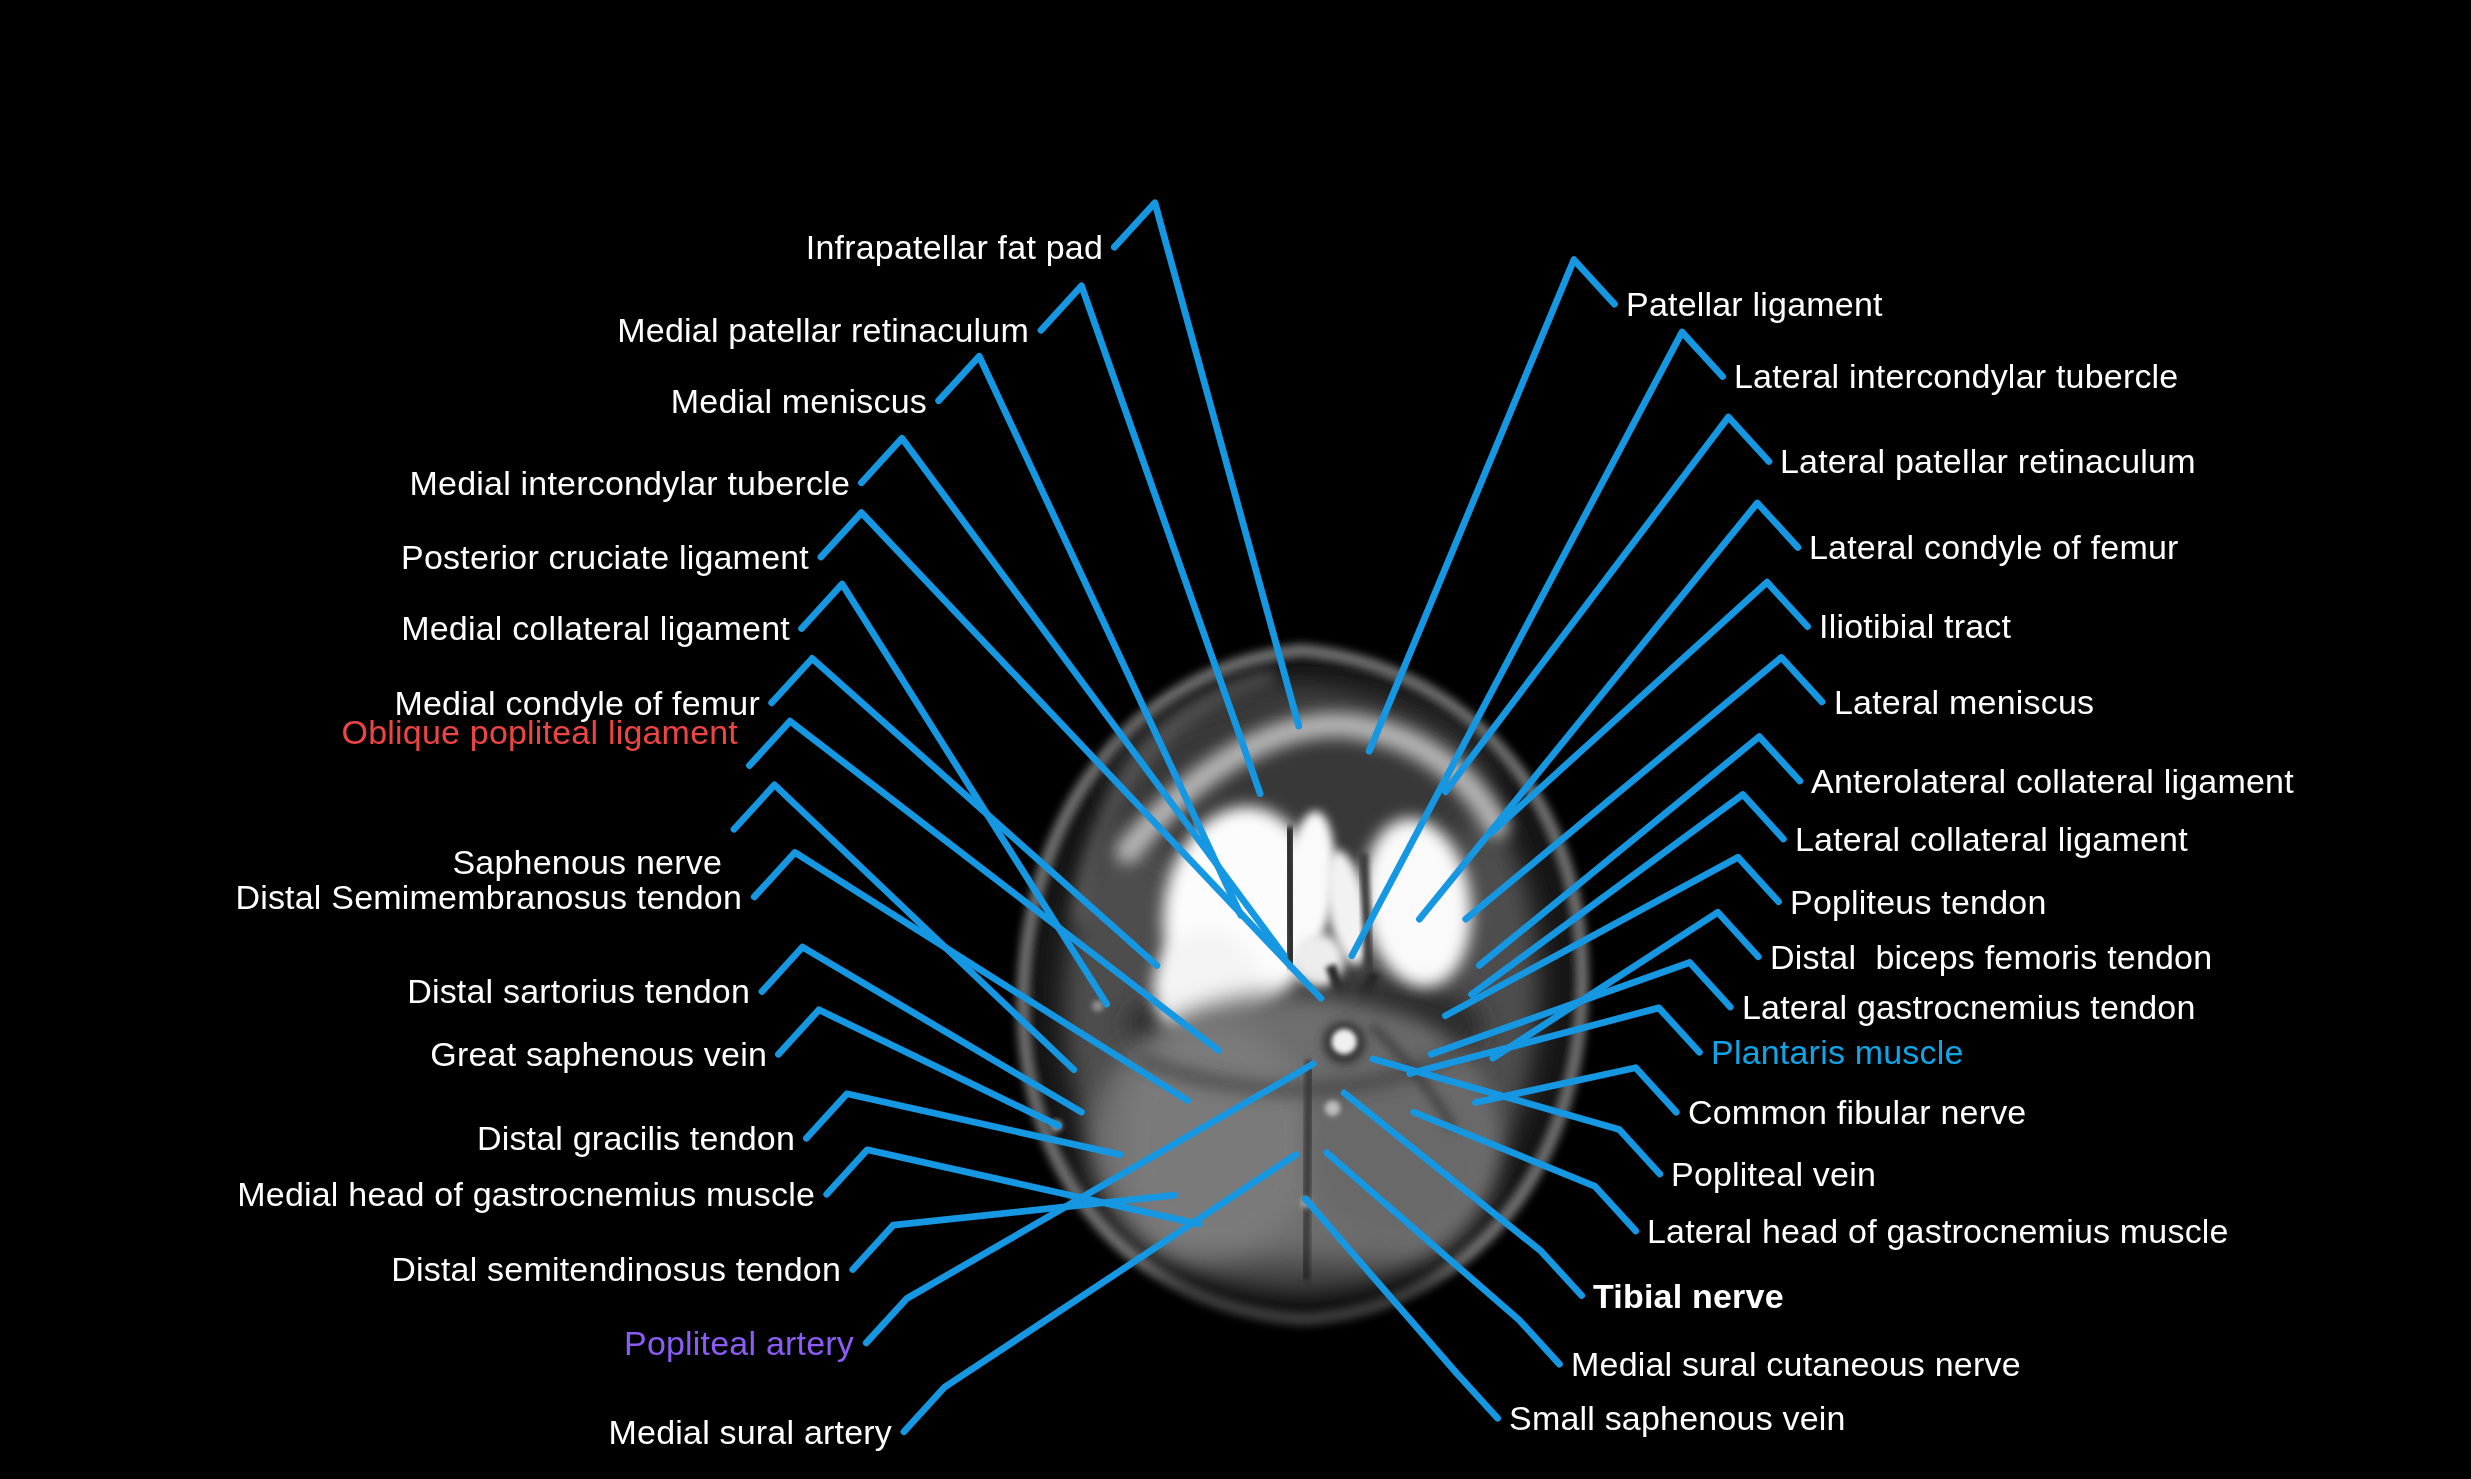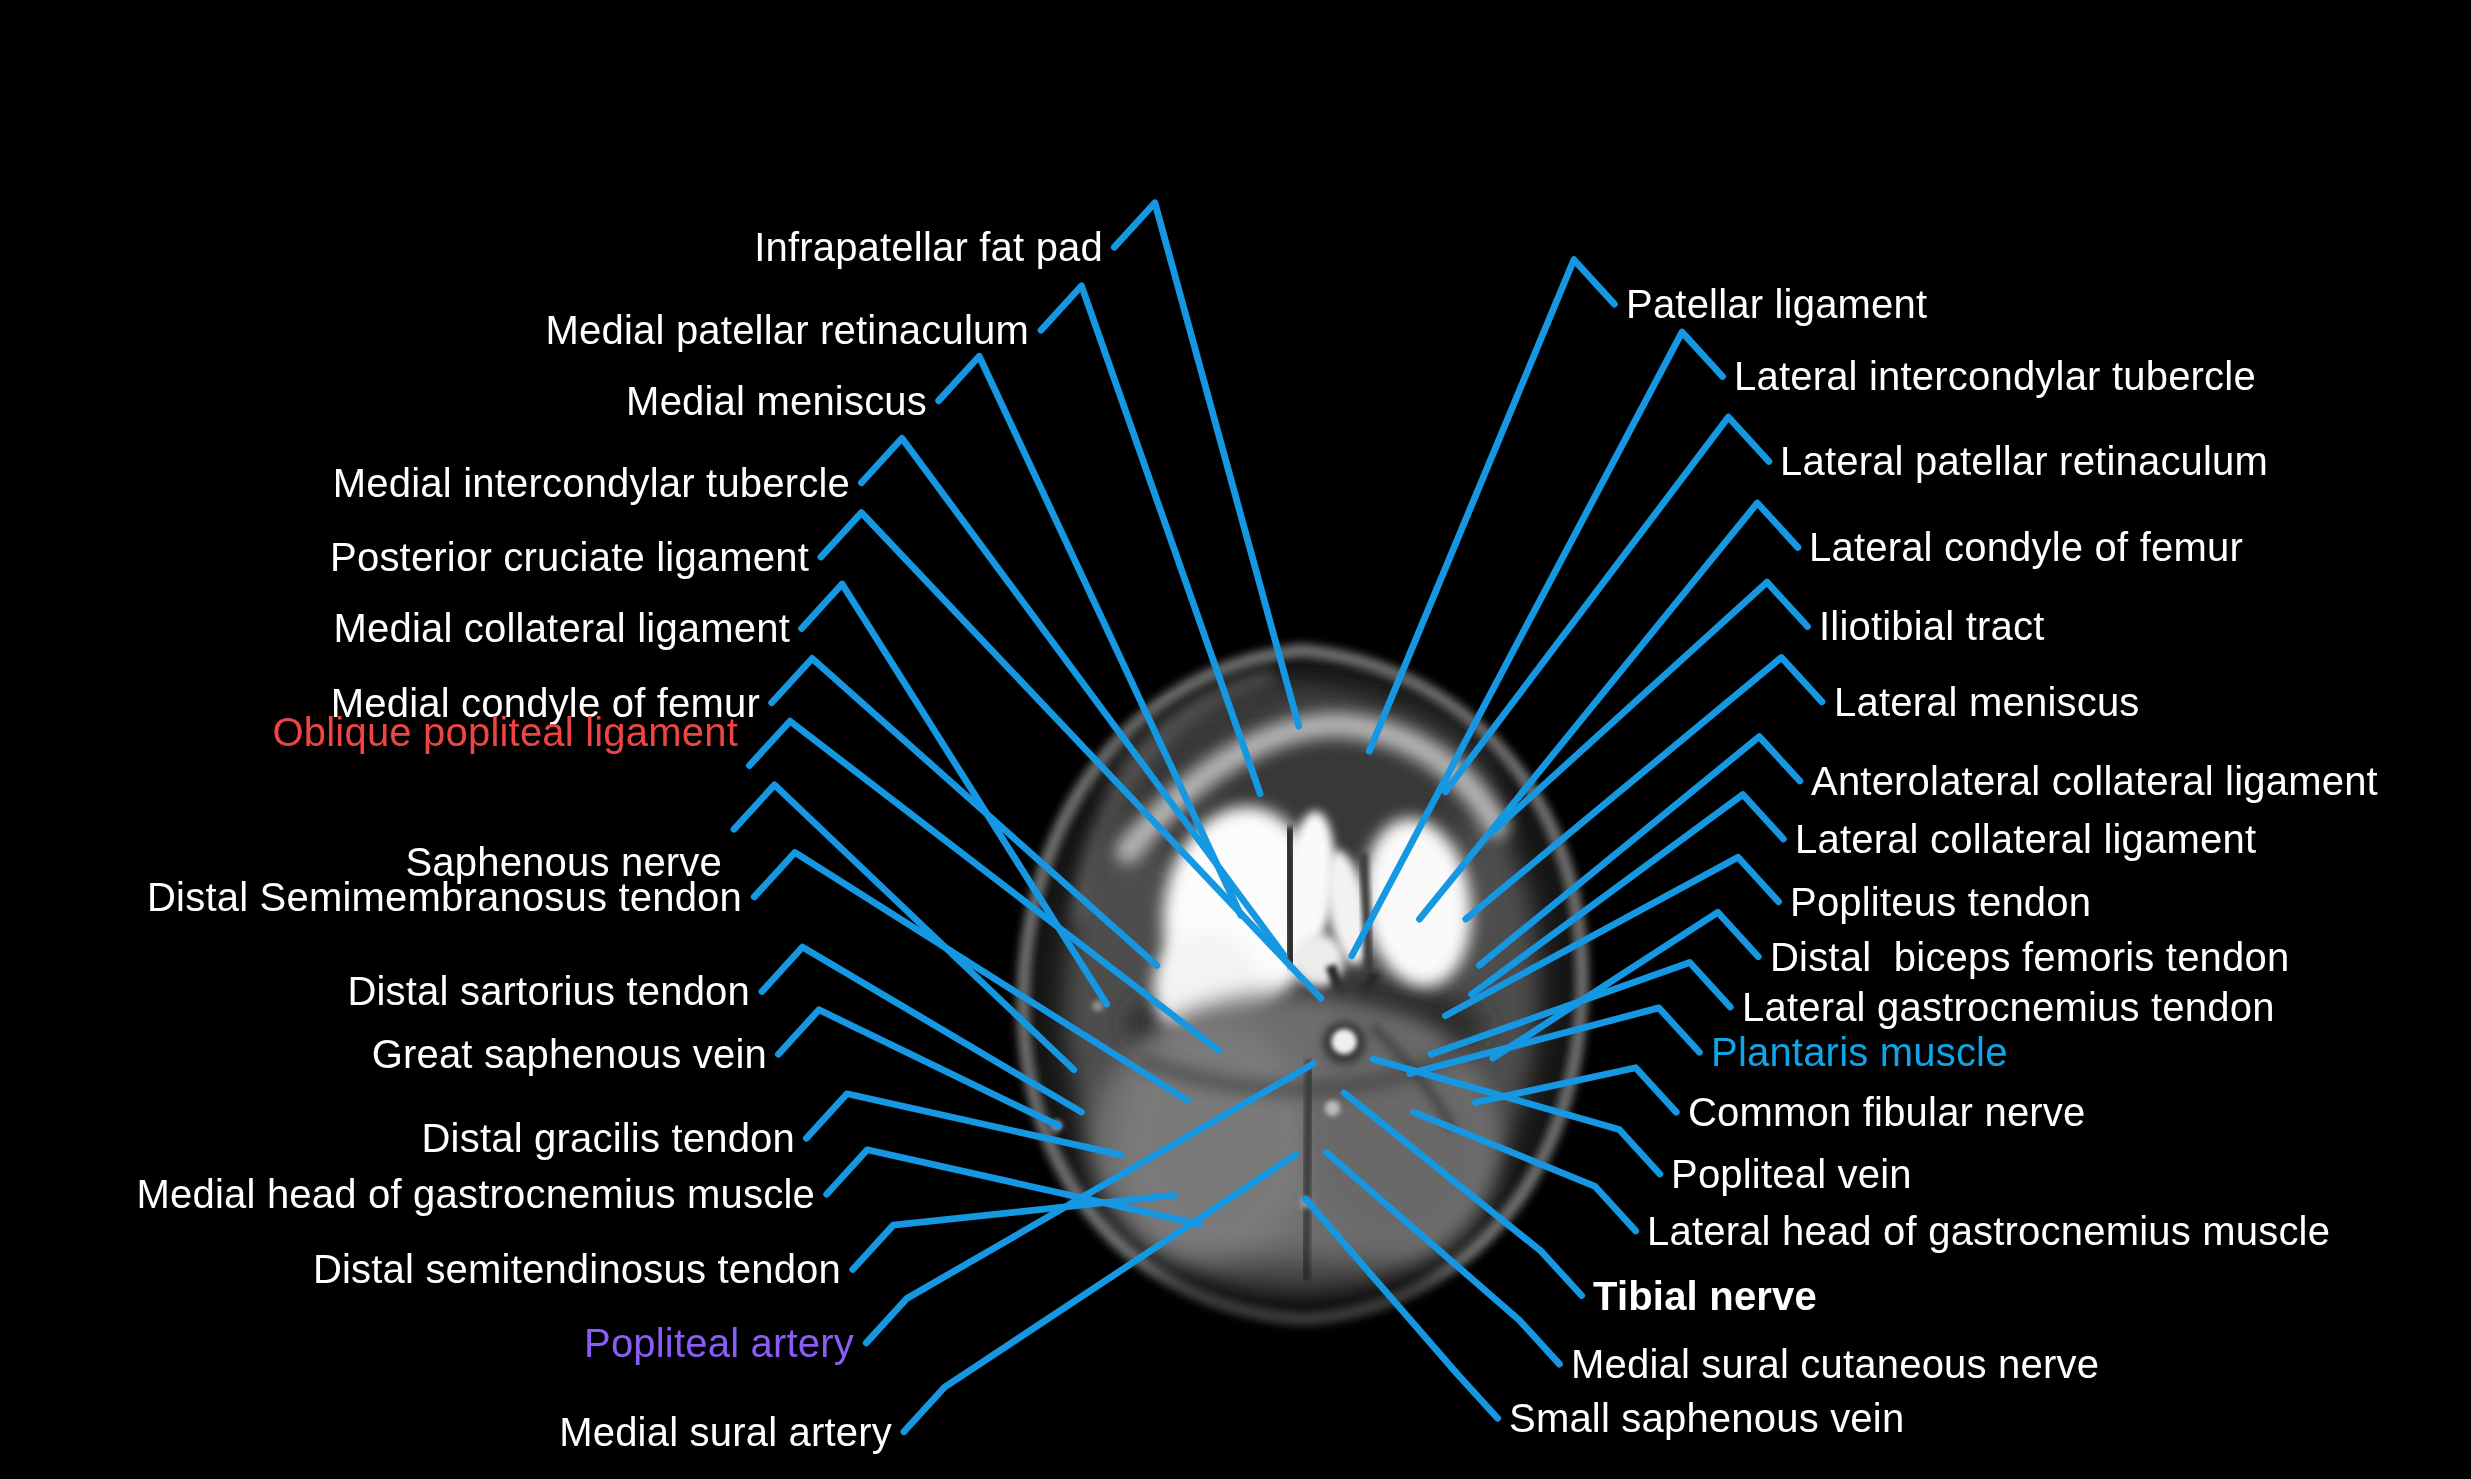--- a/index.html
+++ b/index.html
@@ -26,21 +26,21 @@
   #labels {
     position: absolute;
     left: 0;
     top: 0;
     width: 2472px;
     height: 1479px;
     pointer-events: none;
   }
   .anat-label {
     position: absolute;
-    font-size: 40px;
+    font-size: 34px;
     line-height: 46px;
     font-weight: 400;
     color: #ffffff;
     white-space: pre;
     letter-spacing: 0.2px;
   }
   .anat-label.left {
     text-align: right;
   }
   .anat-label.right {

